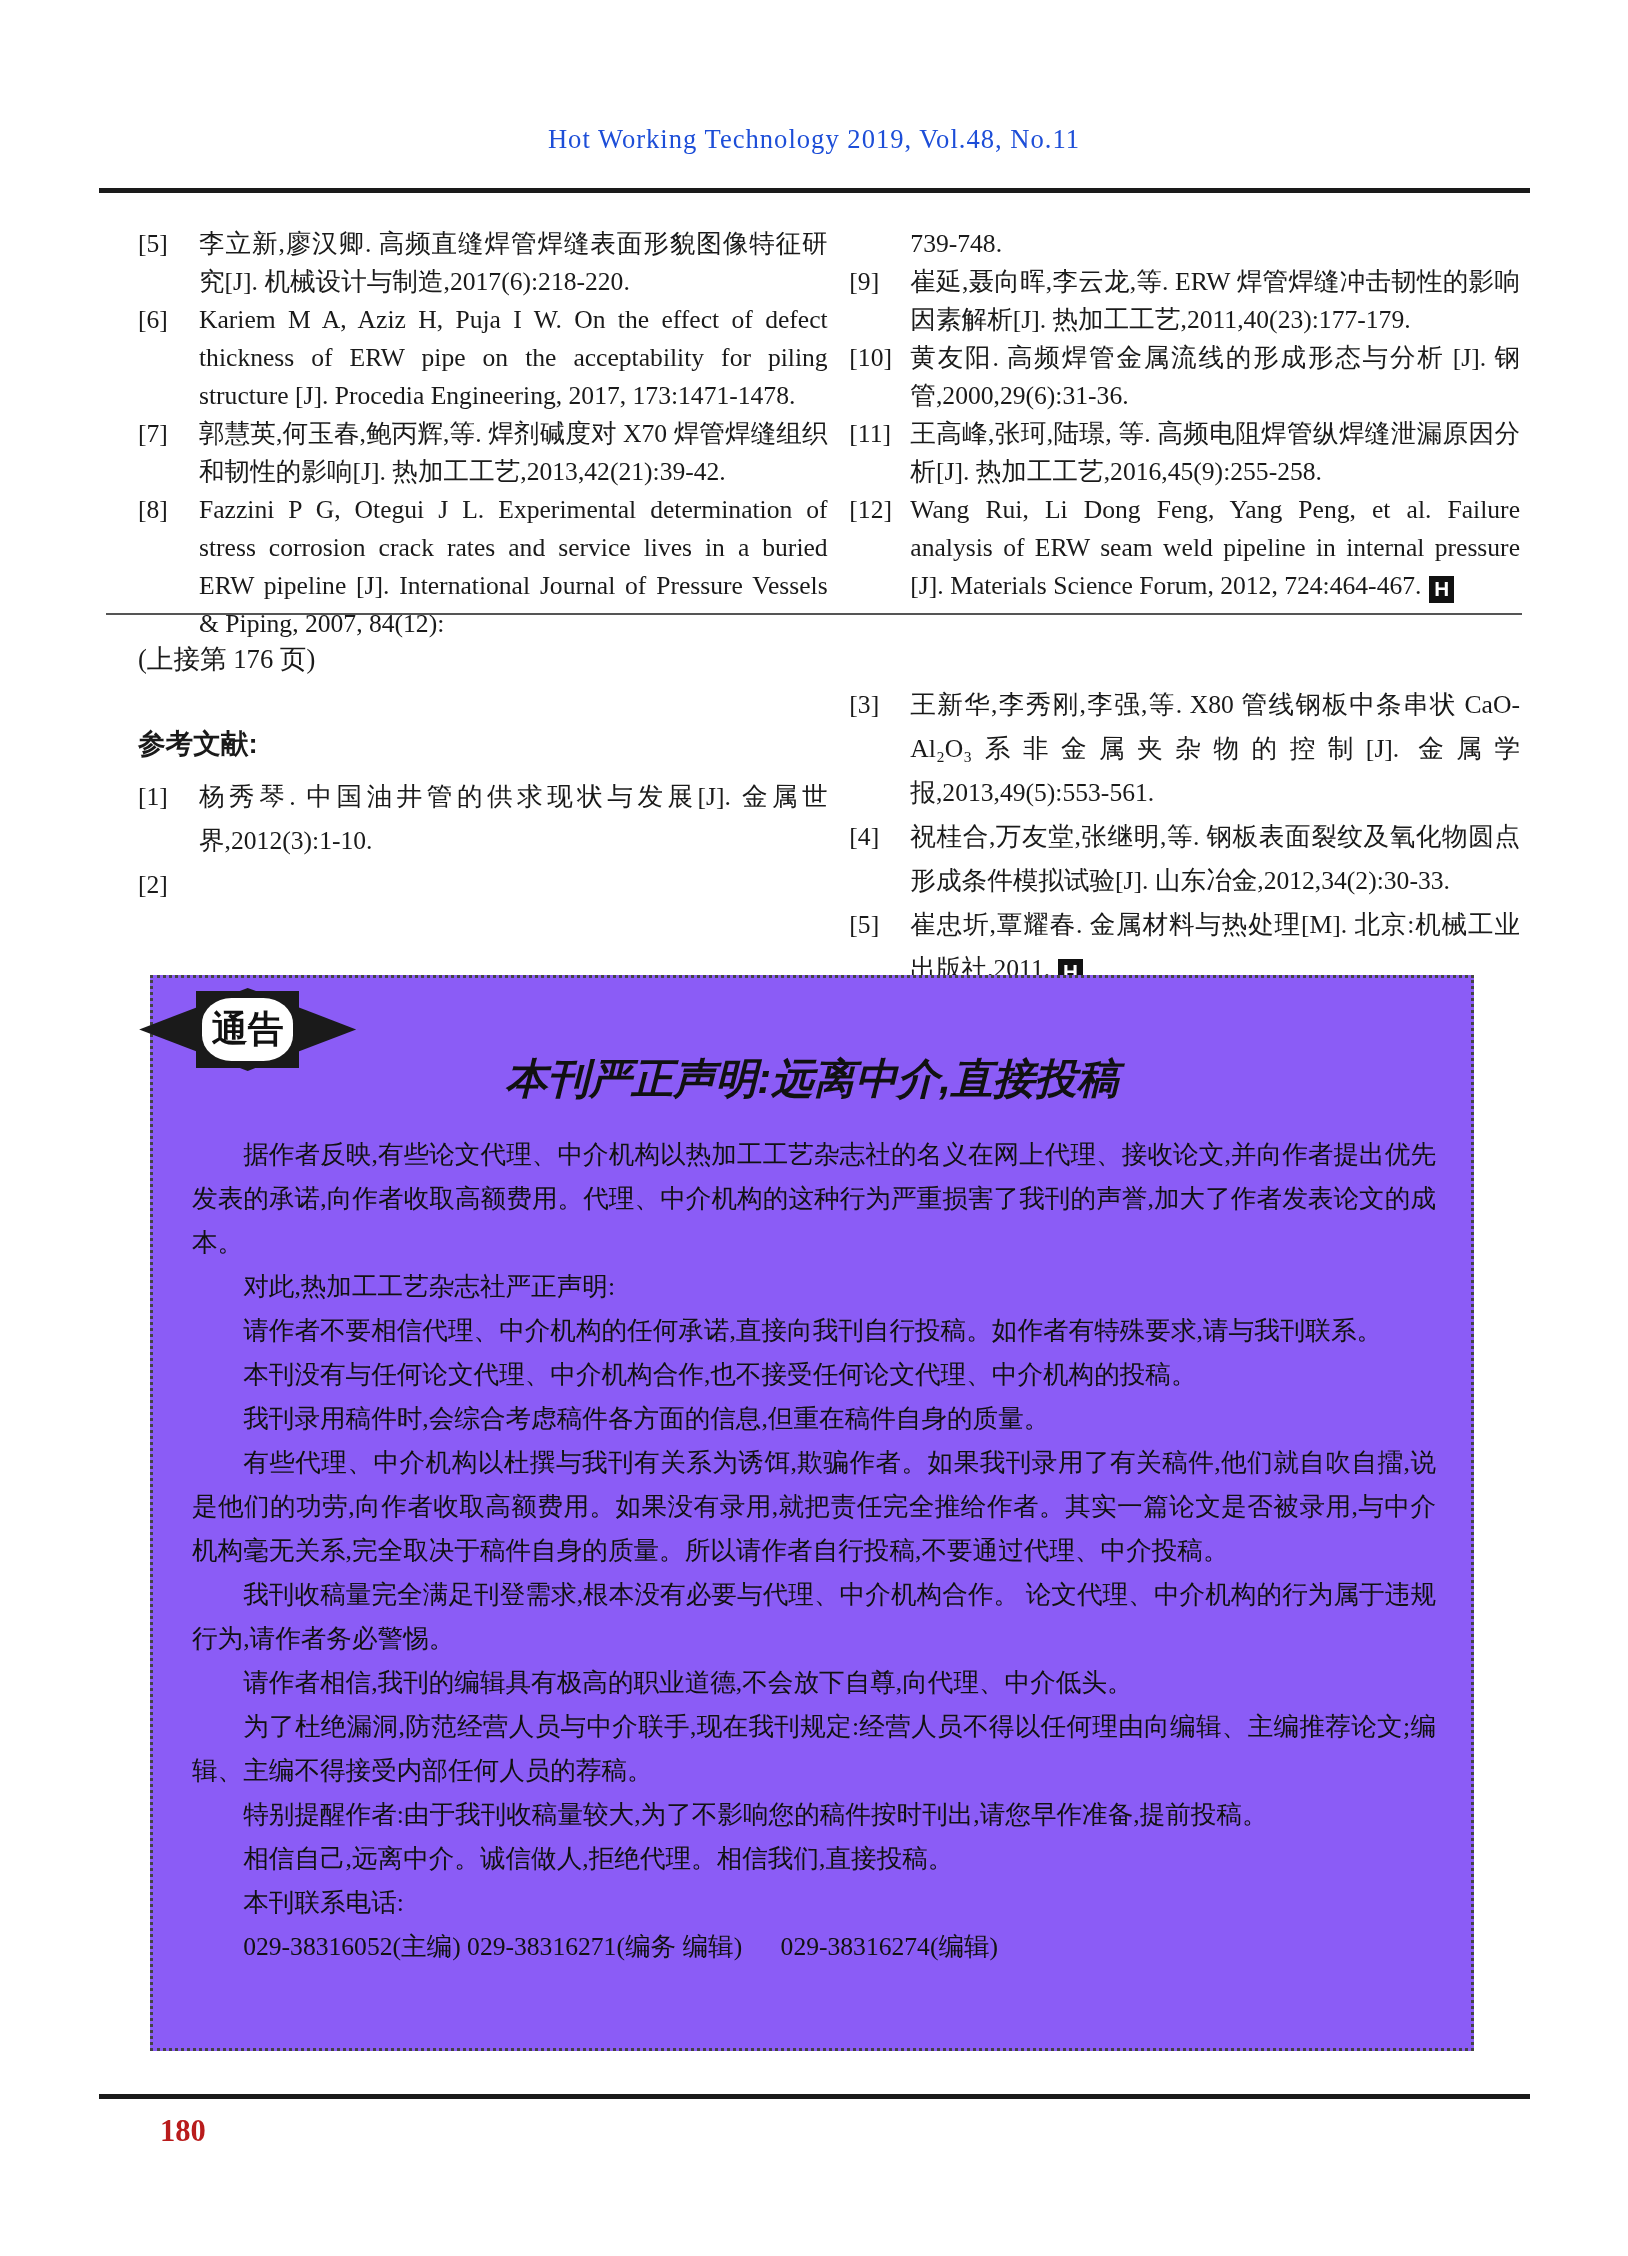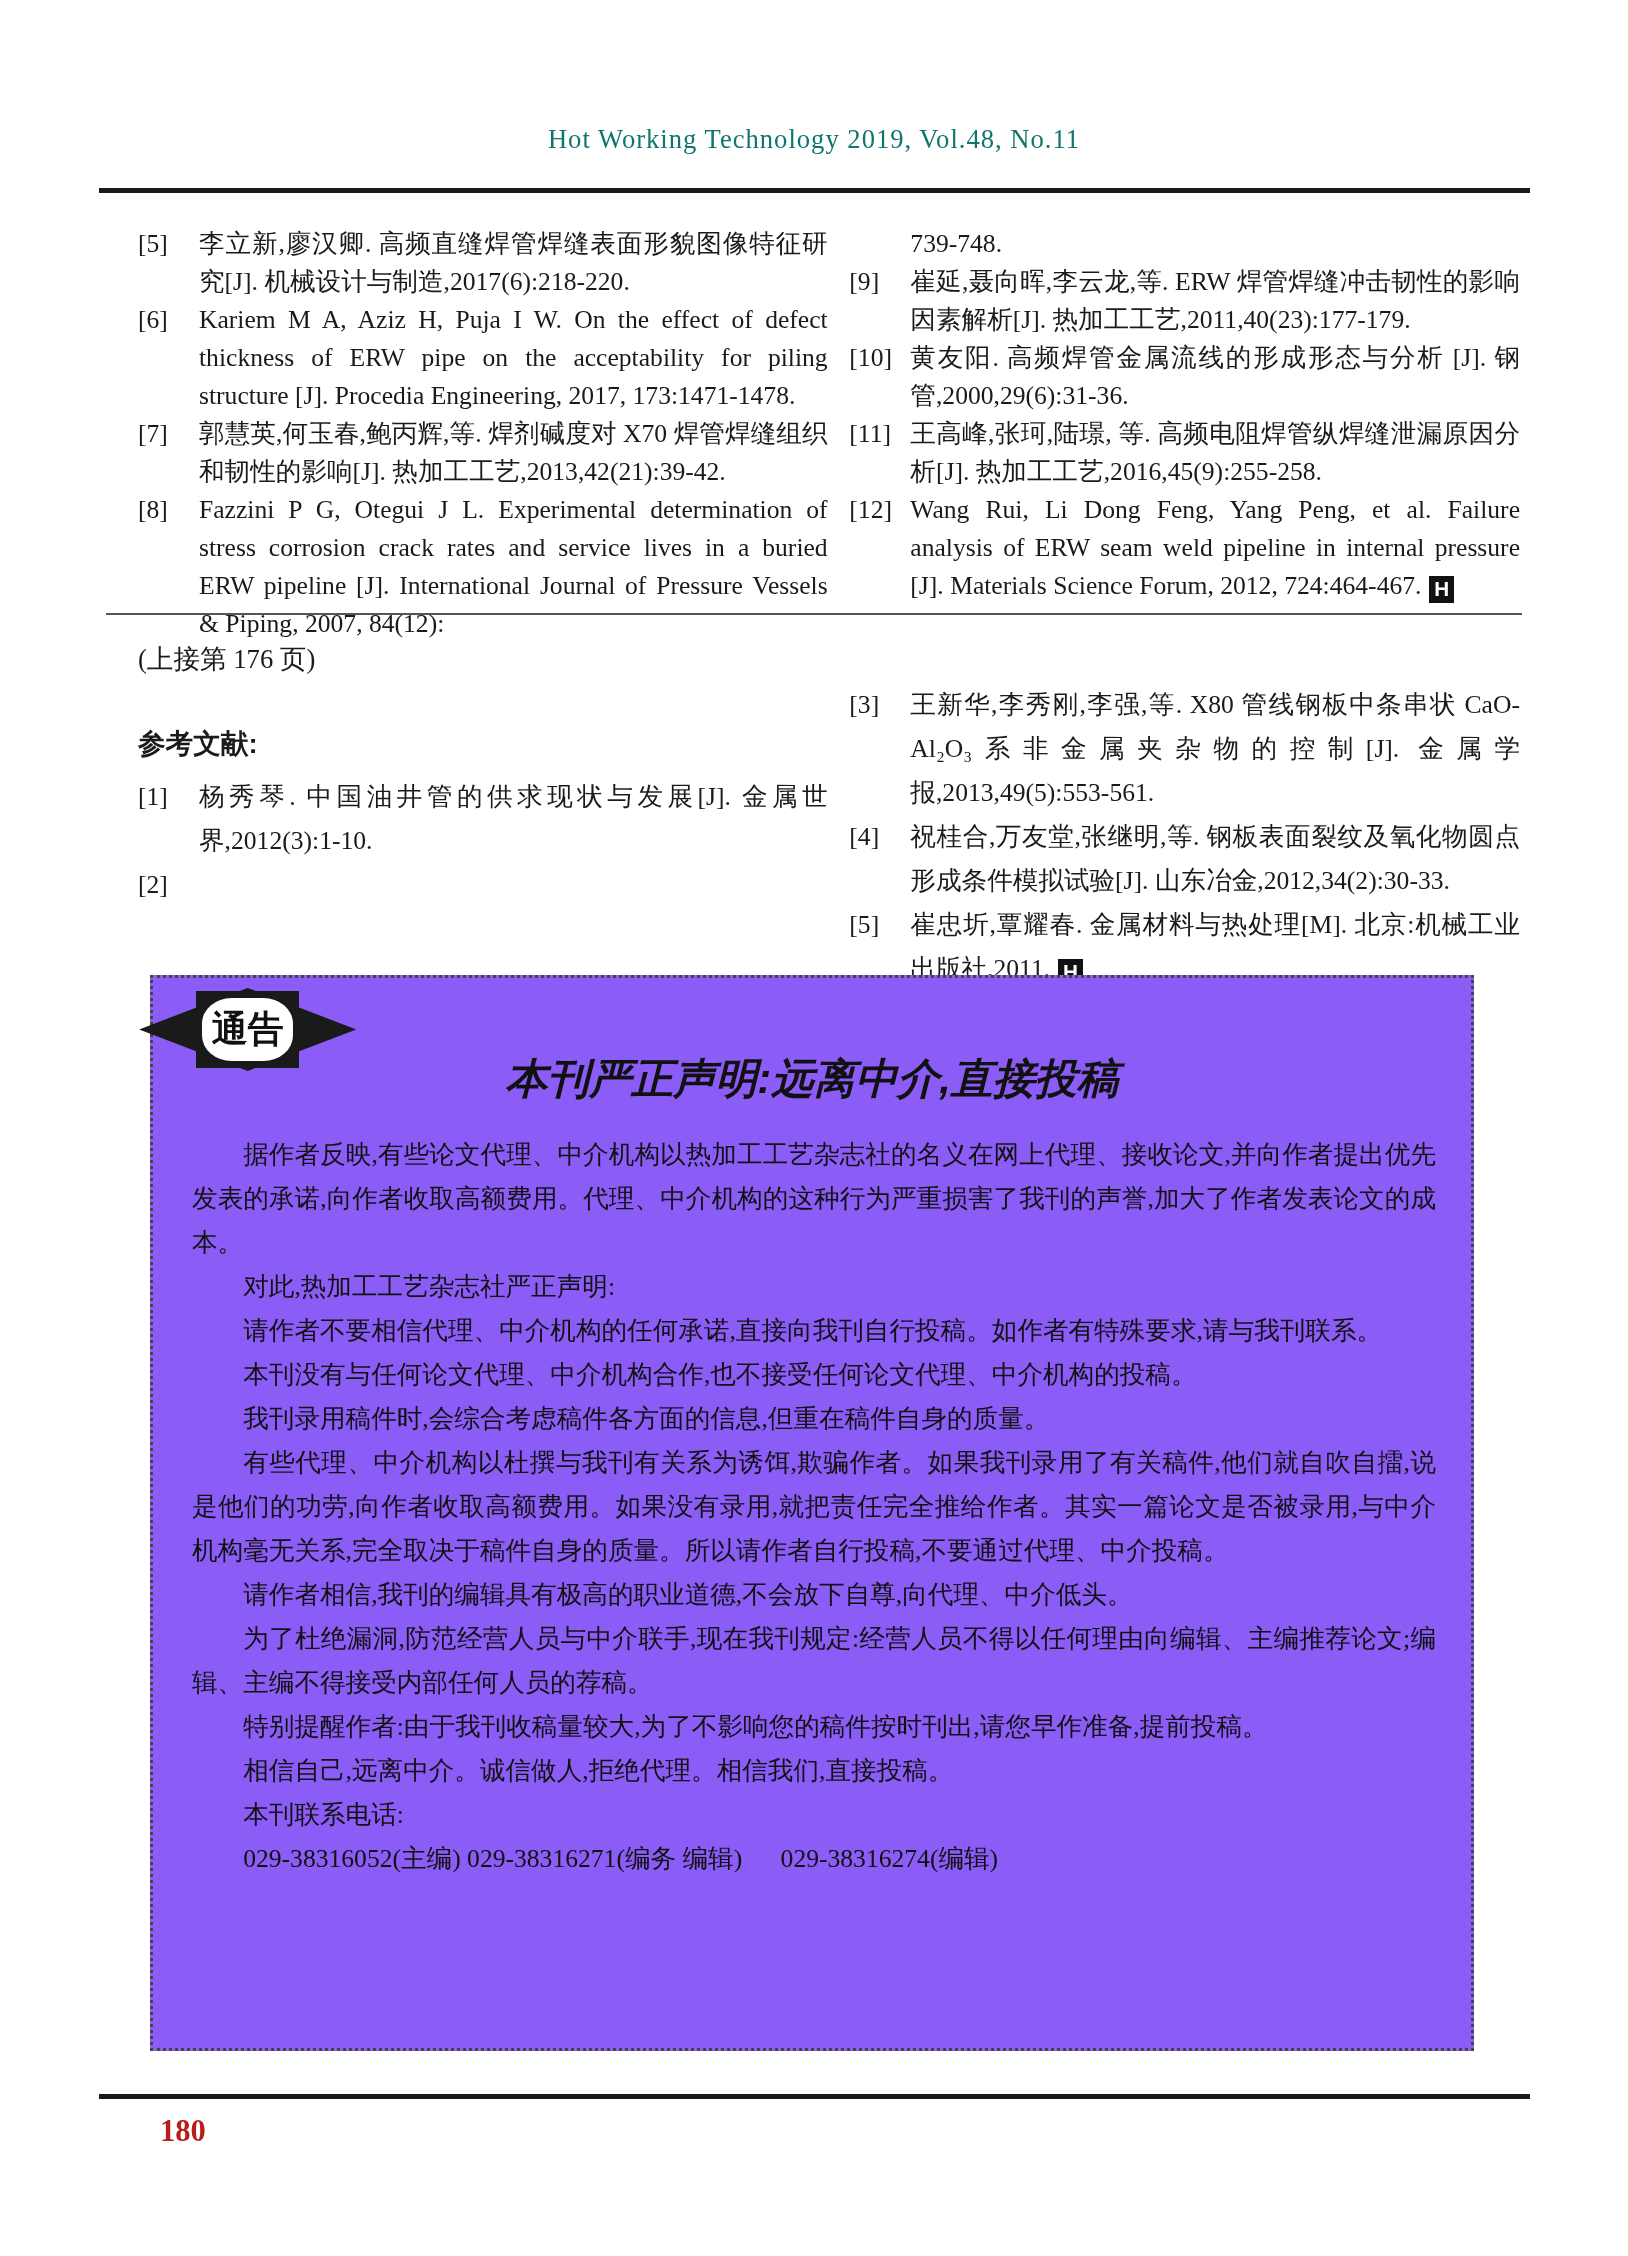--- a/index.html
+++ b/index.html
@@ -7,21 +7,21 @@
     position:relative;
     width:1628px;height:2257px;
     background:#ffffff;
     font-family:"Liberation Serif","DejaVu Serif",serif;
     color:#1a1a1a;
     overflow:hidden;
   }
   
   .header-title{
     position:absolute;top:124px;left:0;width:100%;
-    text-align:center;font-size:26.6px;letter-spacing:1px;color:#0f766e;
+    text-align:center;font-size:26.6px;letter-spacing:1px;color:#1d4ed8;
   }
   .header-rule{
     position:absolute;top:188px;left:99px;width:1431px;height:4.9px;
     background:#1a1a1a;
   }
   
   .refs-top{position:absolute;top:225px;left:138px;width:1382px;display:flex;}
   .col-l{width:690px;}
   .col-r{width:671px;margin-left:21.7px;}
   .ref{position:relative;padding-left:61px;font-size:25.6px;line-height:38px;text-align:justify;}
@@ -165,20 +165,21 @@
       <div class="badge-pill">通告</div>
     </div>
     <div class="notice-title">本刊严正声明:远离中介,直接投稿</div>
     <div class="notice-body">
       <p>据作者反映,有些论文代理、中介机构以热加工工艺杂志社的名义在网上代理、接收论文,并向作者提出优先发表的承诺,向作者收取高额费用。代理、中介机构的这种行为严重损害了我刊的声誉,加大了作者发表论文的成本。</p>
       <p>对此,热加工工艺杂志社严正声明:</p>
       <p>请作者不要相信代理、中介机构的任何承诺,直接向我刊自行投稿。如作者有特殊要求,请与我刊联系。</p>
       <p>本刊没有与任何论文代理、中介机构合作,也不接受任何论文代理、中介机构的投稿。</p>
       <p>我刊录用稿件时,会综合考虑稿件各方面的信息,但重在稿件自身的质量。</p>
       <p>有些代理、中介机构以杜撰与我刊有关系为诱饵,欺骗作者。如果我刊录用了有关稿件,他们就自吹自擂,说是他们的功劳,向作者收取高额费用。如果没有录用,就把责任完全推给作者。其实一篇论文是否被录用,与中介机构毫无关系,完全取决于稿件自身的质量。所以请作者自行投稿,不要通过代理、中介投稿。</p>
+      <p>我刊收稿量完全满足刊登需求,根本没有必要与代理、中介机构合作。 论文代理、中介机构的行为属于违规行为,请作者务必警惕。</p>
       <p>请作者相信,我刊的编辑具有极高的职业道德,不会放下自尊,向代理、中介低头。</p>
       <p>为了杜绝漏洞,防范经营人员与中介联手,现在我刊规定:经营人员不得以任何理由向编辑、主编推荐论文;编辑、主编不得接受内部任何人员的荐稿。</p>
       <p>特别提醒作者:由于我刊收稿量较大,为了不影响您的稿件按时刊出,请您早作准备,提前投稿。</p>
       <p>相信自己,远离中介。诚信做人,拒绝代理。相信我们,直接投稿。</p>
       <p>本刊联系电话:</p>
       <p class="phone-line">029-38316052(主编) 029-38316271(编务 编辑)      029-38316274(编辑)</p>
     </div>
   </div>
 
   <div class="footer-rule"></div>

